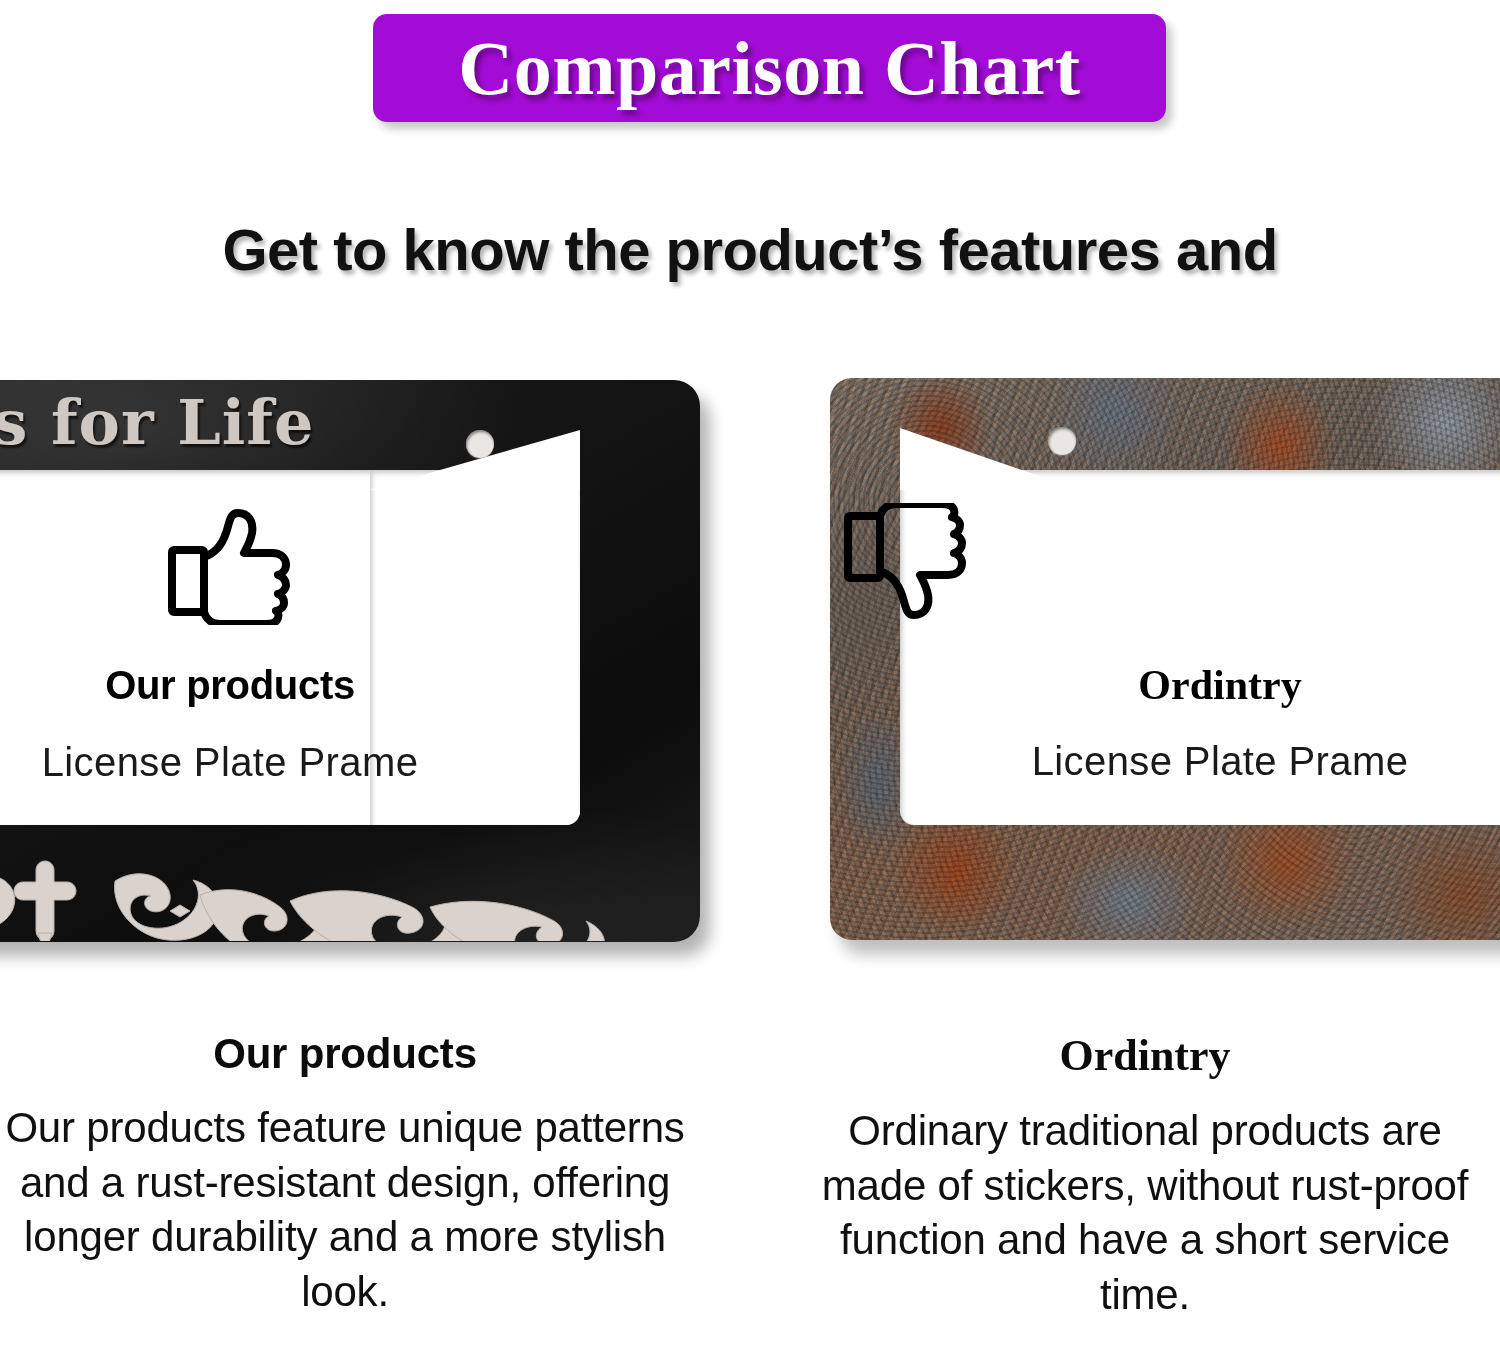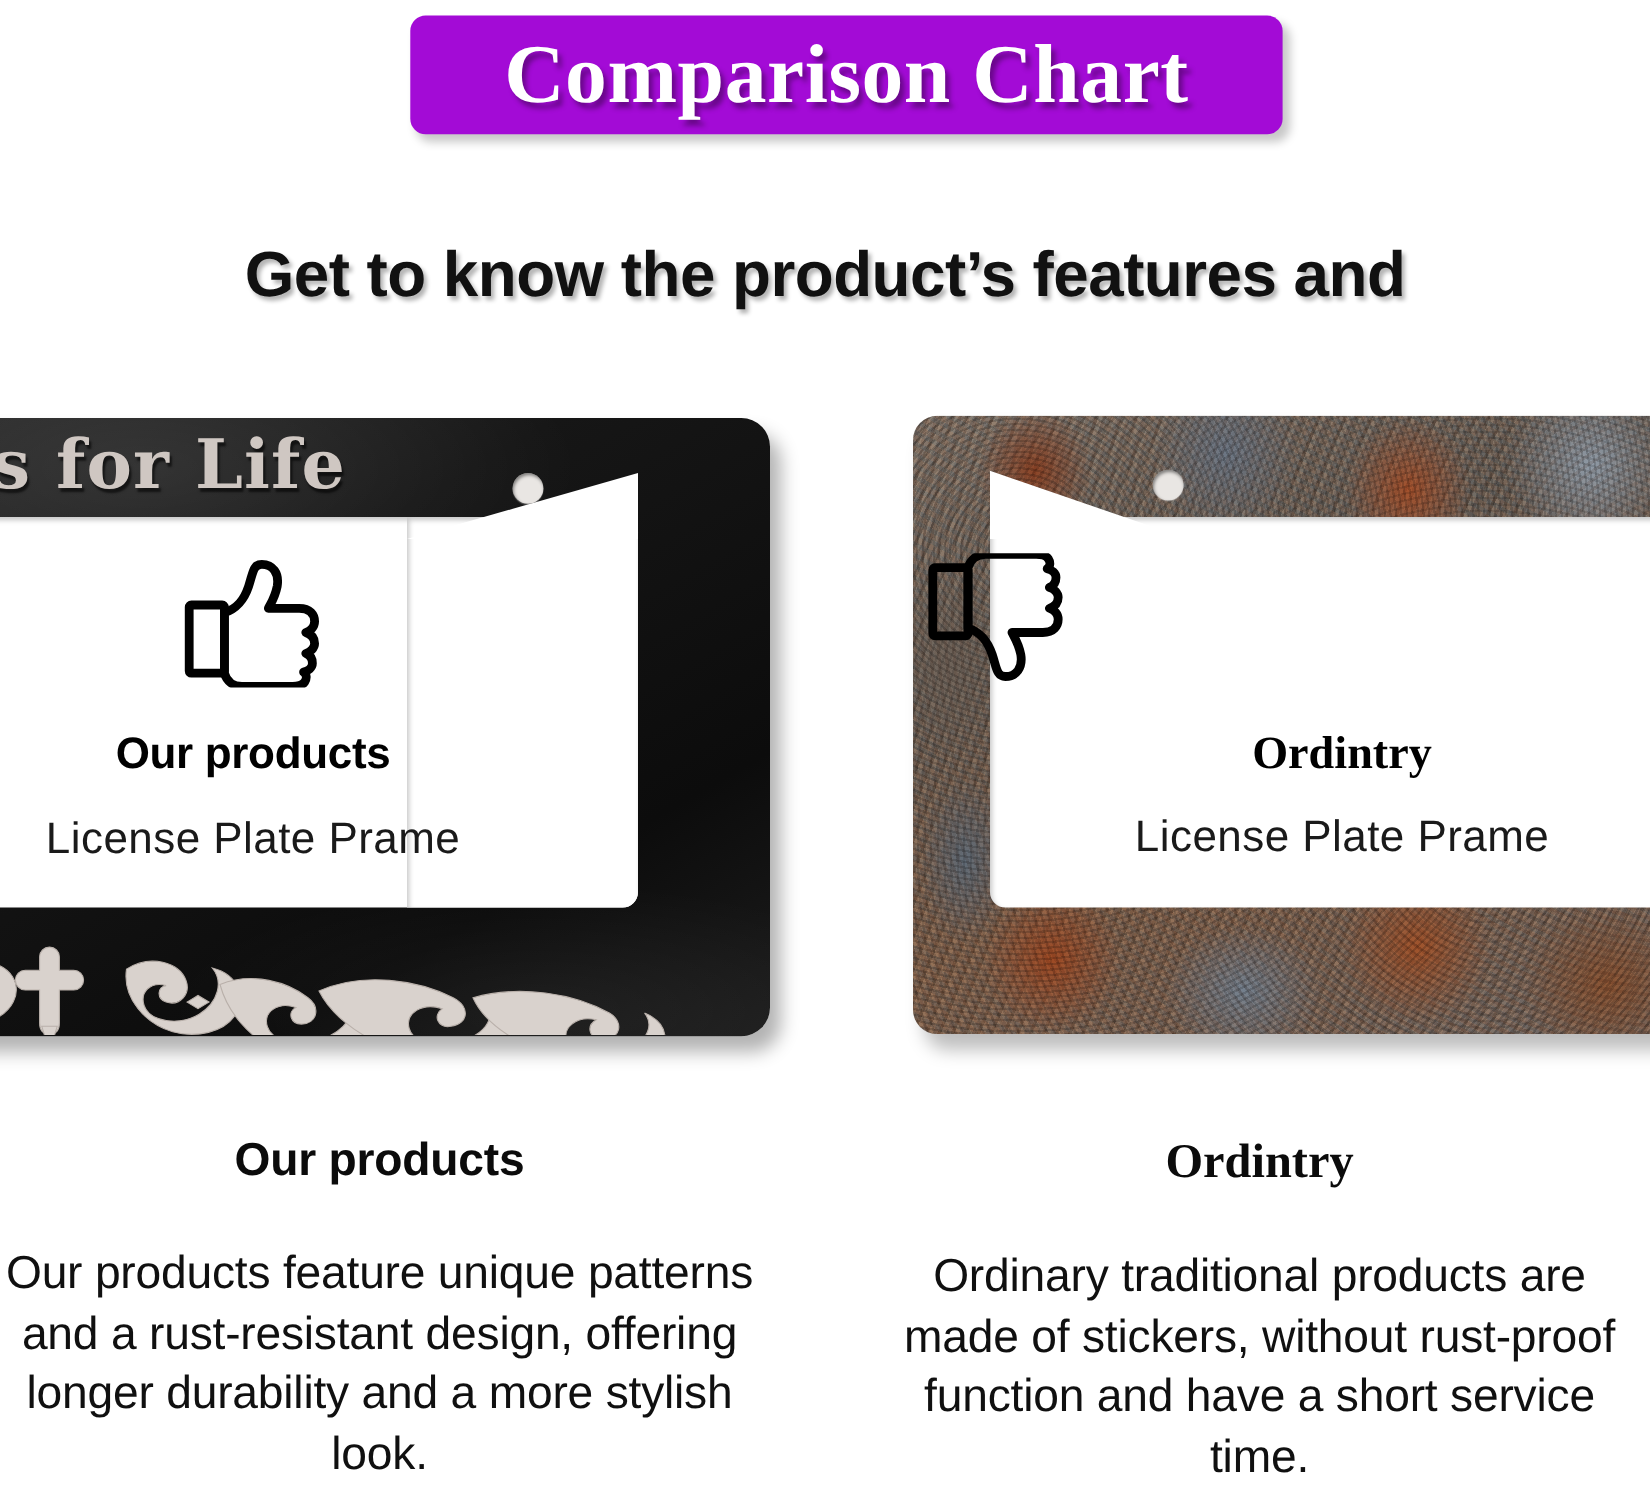--- a/index.html
+++ b/index.html
@@ -222,21 +222,21 @@
     color: #0b0b0b;
     letter-spacing: -0.2px;
   }
   .col-title-serif {
     font-family: "Liberation Serif", "DejaVu Serif", serif;
     font-weight: bold;
     font-size: 44px;
     color: #0b0b0b;
   }
   .col-body {
-    margin-top: 52px;
+    margin-top: 23px;
     font-family: "Liberation Sans Narrow", "Liberation Sans", sans-serif;
     font-weight: 400;
     font-size: 42px;
     line-height: 1.30;
     color: #101010;
     letter-spacing: -0.2px;
   }
 </style>
 </head>
 <body>

